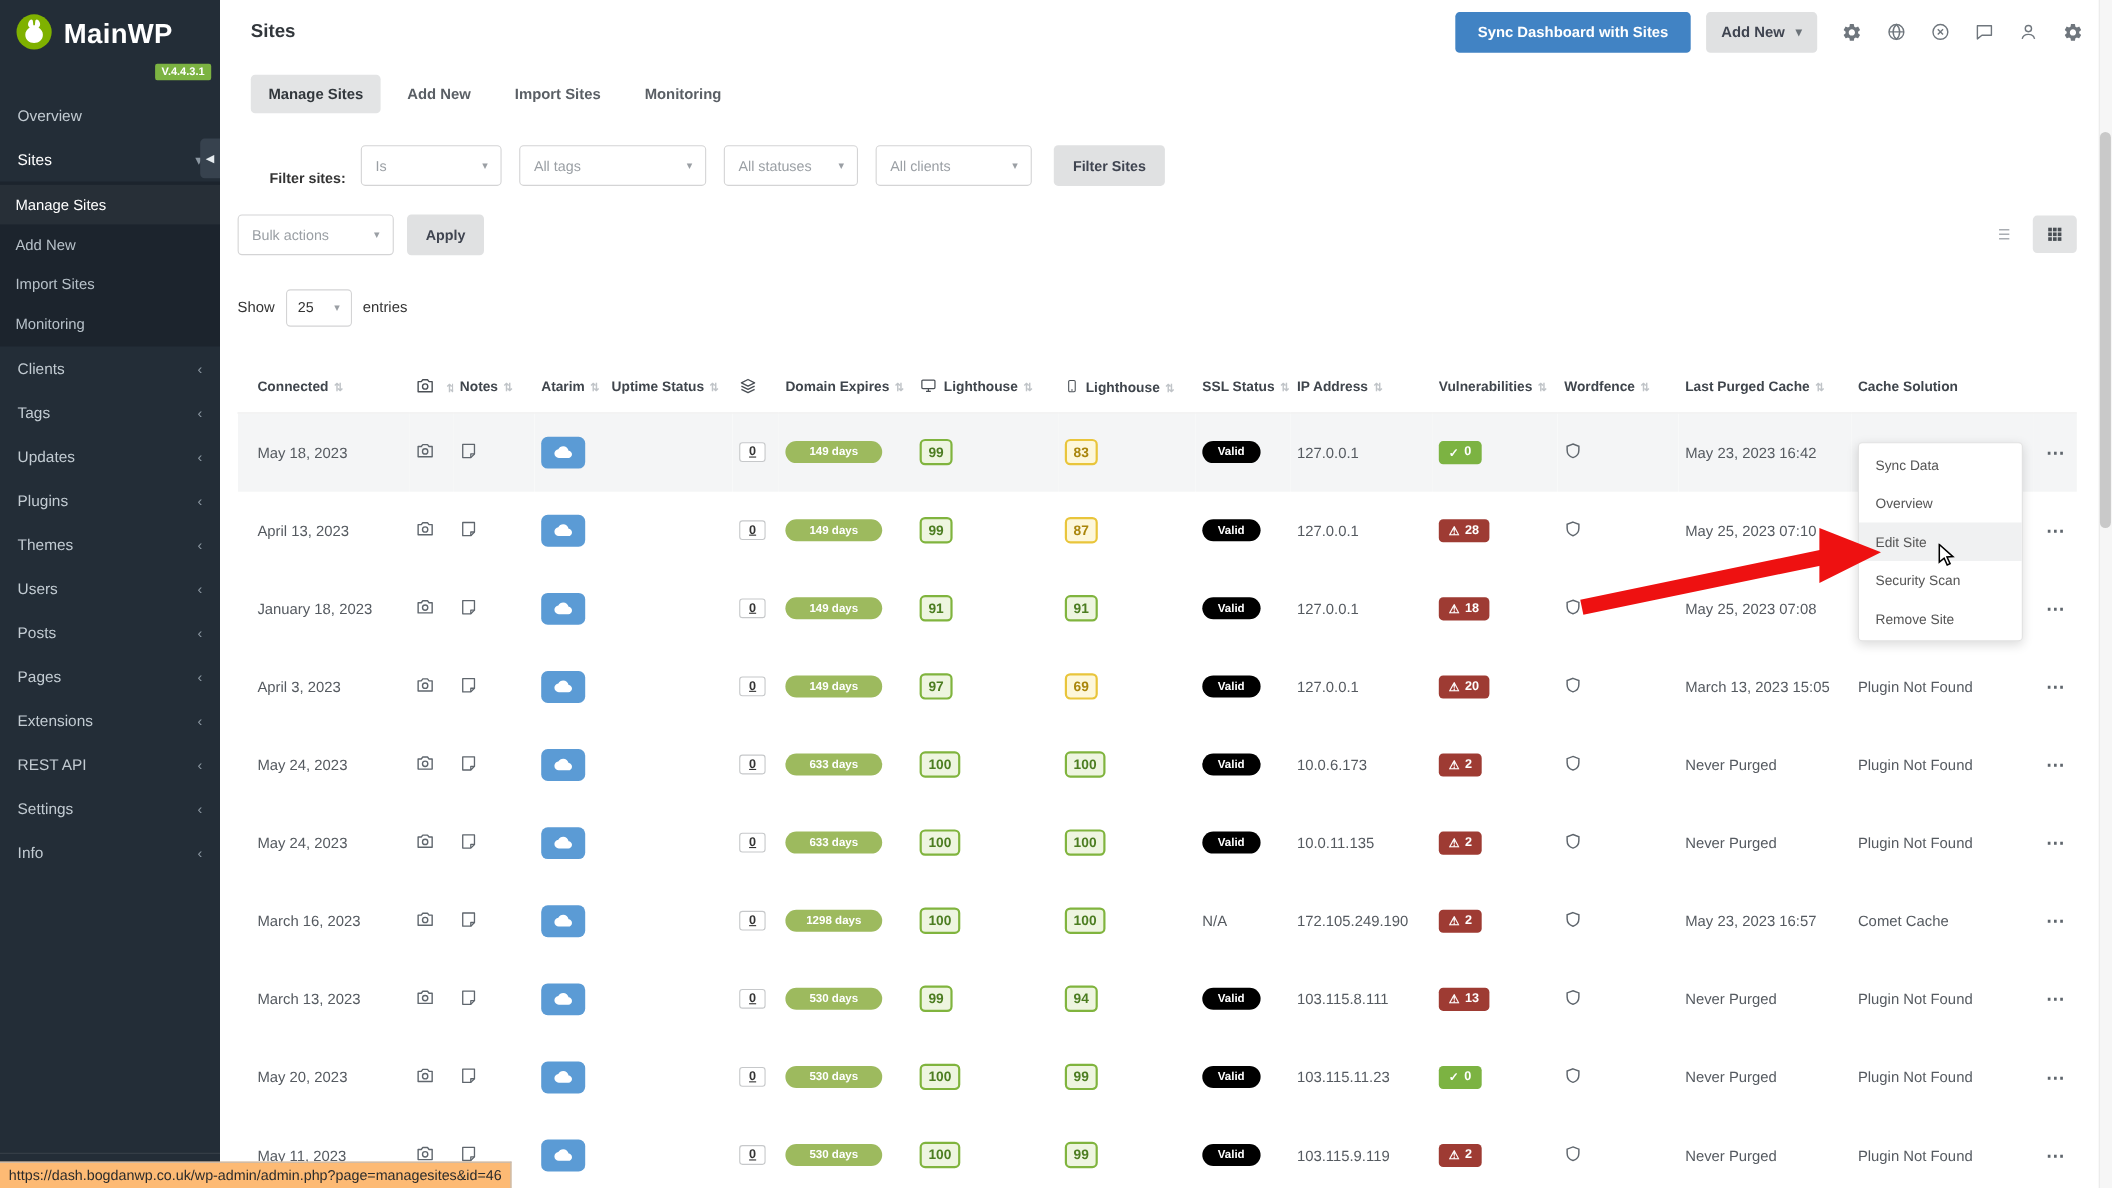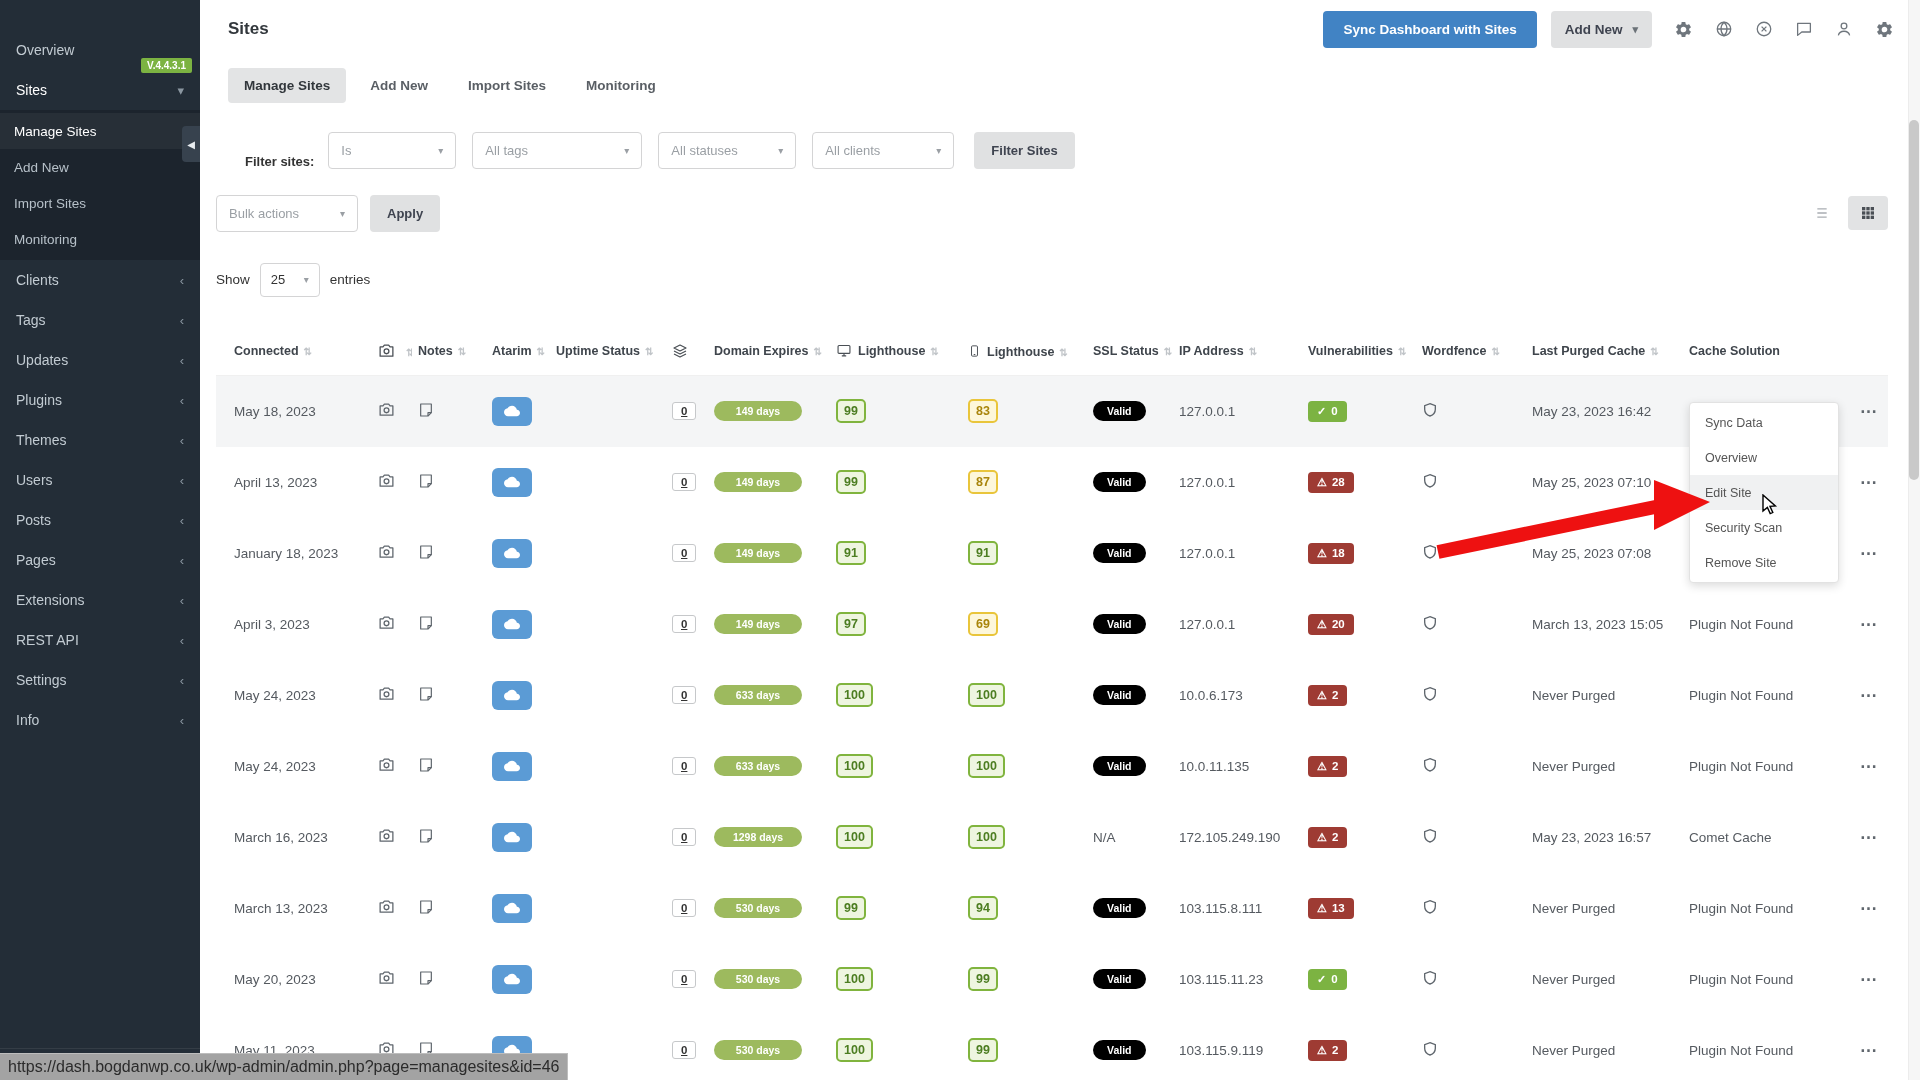--- a/index.html
+++ b/index.html
@@ -83,28 +83,37 @@
   
   .context-menu { position:absolute; left:1689px; top:402px; width:150px; background:#fff; border:1px solid #e2e2e2; border-radius:4px; box-shadow:0 3px 10px rgba(0,0,0,0.14); z-index:40; padding:2px 0; }
   .cm-item { height:35px; display:flex; align-items:center; padding:0 15px; font-size:12.5px; color:#555; }
   .cm-item.hover { background:#f0f1f2; }
 
   
   .arrow-svg { position:absolute; left:1432px; top:468px; z-index:50; pointer-events:none; }
   .cursor-svg { position:absolute; left:1760px; top:494px; z-index:60; pointer-events:none; }
 
   
-  .status-bar { position:absolute; left:0; bottom:0; background:#a3a3a3; border:1px solid #bdbdbd; border-left:none; border-bottom:none; padding:4px 8px; font-size:16px; color:#2b2b2b; z-index:70; white-space:nowrap; }
+  .status-bar { position:absolute; left:0; bottom:0; background:#fdba74; border:1px solid #bdbdbd; border-left:none; border-bottom:none; padding:4px 8px; font-size:13px; color:#2b2b2b; z-index:70; white-space:nowrap; }
   .scroll-track { position:absolute; right:0; top:0; width:12px; height:1080px; background:#f6f6f6; border-left:1px solid #ececec; z-index:80; }
   .scroll-thumb { position:absolute; right:1px; top:120px; width:10px; height:360px; background:#c9c9c9; border-radius:5px; }
 </style>
 </head>
 <body>
 
 <aside class="sidebar">
+  <div class="logo-row">
+    <span>
+      <svg width="34" height="34" viewBox="0 0 34 34">
+          <circle cx="17" cy="17" r="16" fill="#7fb100"></circle>
+          <path d="M12 8c1.5-3 4-3 4 0l.3 3h1.4l.3-3c0-3 2.5-3 4 0 1 2 .5 4-1 5 2.5 1.5 4 4 4 6.5 0 4.5-3.6 7.5-8 7.5s-8-3-8-7.5c0-2.5 1.5-5 4-6.5-1.5-1-2-3-1-5z" fill="#fff"></path>
+        </svg>
+    </span>
+    <span class="logo-text">MainWP</span>
+  </div>
   <span class="version-badge">V.4.4.3.1</span>
   <nav class="side-menu" id="side-menu">
       <div class="side-item">
         <span>Overview</span>
       </div>
       <div class="side-item active">
         <span>Sites</span>
         <span class="chev">▾</span>
       </div>
       <div class="submenu">
@@ -242,21 +251,21 @@
     <span class="filter-label">Filter sites:</span>
     <div id="filter-selects" style="display:flex;gap:16px;">
         <div class="ui-select" style="width: 128px;">
           <span>Is</span>
           <span class="caret">▾</span>
         </div>
         <div class="ui-select" style="width: 170px;">
           <span>All tags</span>
           <span class="caret">▾</span>
         </div>
-        <div class="ui-select" style="width: 138px;">
+        <div class="ui-select" style="width: 122px;">
           <span>All statuses</span>
           <span class="caret">▾</span>
         </div>
         <div class="ui-select" style="width: 142px;">
           <span>All clients</span>
           <span class="caret">▾</span>
         </div>
       </div>
     <button class="btn-gray" style="margin-left:6px;">Filter Sites</button>
   </div>

